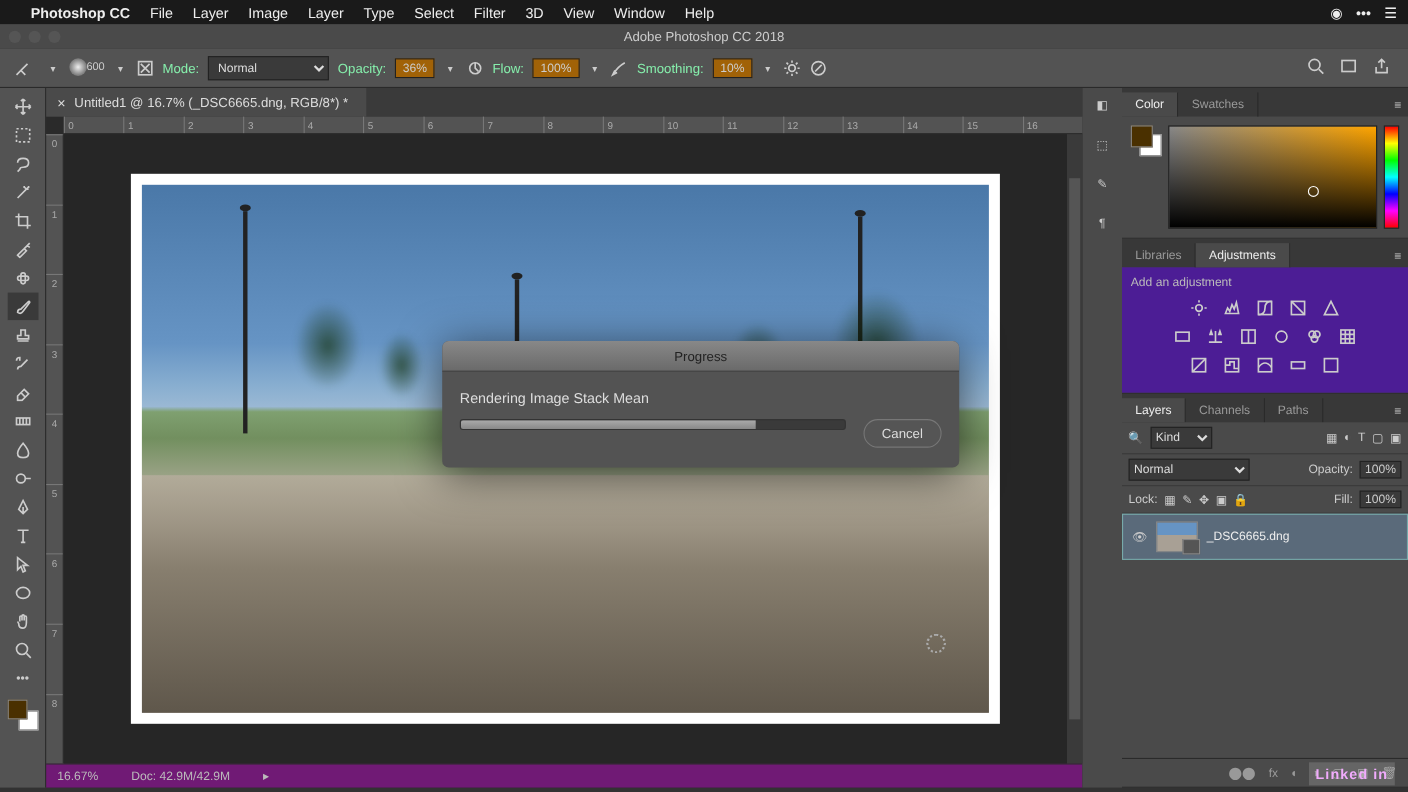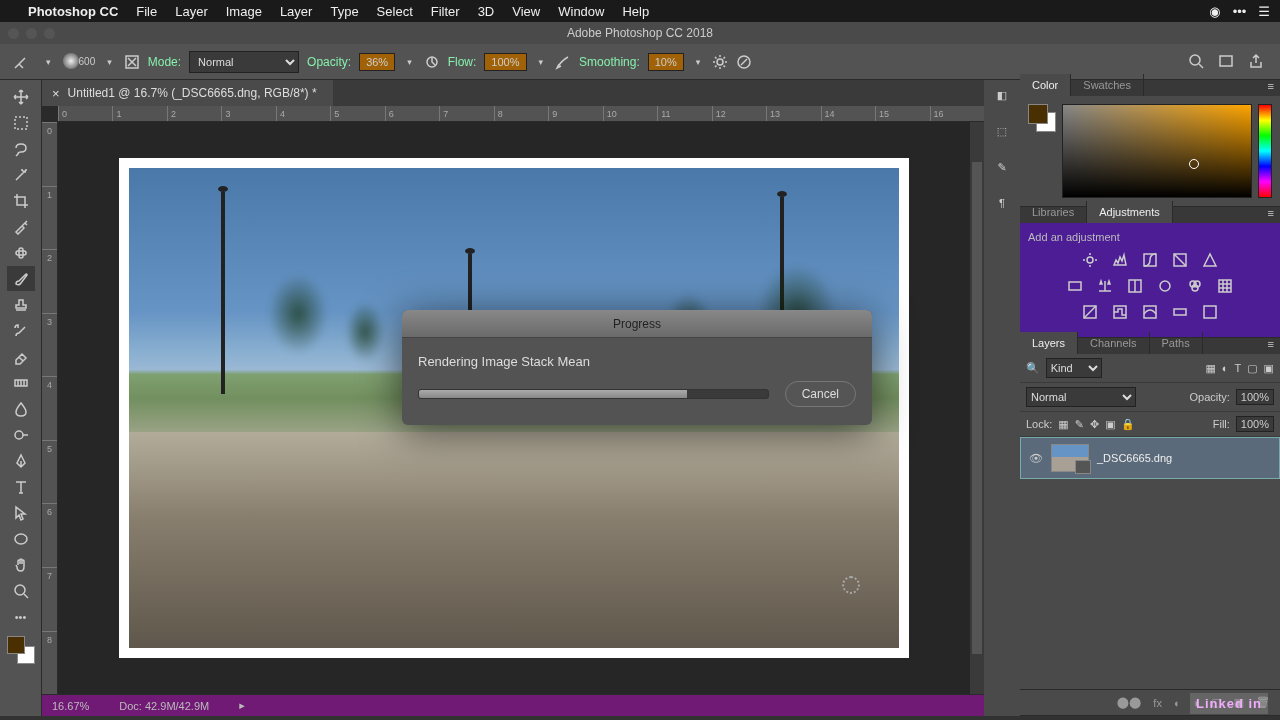--- a/index.html
+++ b/index.html
@@ -52,30 +52,30 @@
 .tree{position:absolute;width:60px;height:80px;background:radial-gradient(ellipse at center,rgba(20,50,15,0.7),transparent 70%);filter:blur(3px)}
 .spinner{position:absolute;right:110px;bottom:100px;width:18px;height:18px;border-radius:50%;border:2px dotted #aaa}
 .scrollbar-v{width:14px;background:#3a3a3a;display:flex;flex-direction:column}
 .scrollbar-v .thumb{flex:1;background:#555;margin:40px 2px}
 .statusbar{height:22px;background:#701a75;border-top:1px solid #2a2a2a;display:flex;align-items:center;padding:0 10px;gap:30px;font-size:11px;color:#bbb}
 
 .dialog{position:absolute;left:402px;top:310px;width:470px;background:#535353;border-radius:6px;box-shadow:0 6px 40px rgba(0,0,0,0.6);overflow:hidden}
 .dialog .dlg-title{height:28px;background:linear-gradient(#888,#6a6a6a);display:flex;align-items:center;justify-content:center;color:#222;font-size:12px;border-bottom:1px solid #444}
 .dialog .dlg-body{padding:16px 16px 18px}
 .dialog .dlg-msg{color:#ddd;font-size:13px;margin-bottom:12px}
-.dialog .dlg-row{display:flex;align-items:center;gap:16px}
+.dialog .dlg-row{display:flex;gap:16px}
 .dialog .prog{flex:1;height:10px;border:1px solid #333;border-radius:3px;background:#3a3a3a;overflow:hidden}
 .dialog .prog .fill{height:100%;width:77%;background:linear-gradient(#aaa,#888)}
 .dialog .btn{padding:5px 16px;background:#555;border:1px solid #777;border-radius:14px;color:#ddd;font-size:12px}
 
 .panels{width:260px;background:#424242;display:flex;flex-direction:column}
 .vstrip{width:36px;background:#4a4a4a;display:flex;flex-direction:column;align-items:center;padding-top:6px;gap:18px}
 .vstrip span{height:18px;display:flex;align-items:center}
 .panel{border-bottom:1px solid #2a2a2a}
-.panel .tabs{height:16px;background:#383838;display:flex;align-items:end}
+.panel .tabs{height:26px;background:#383838;display:flex;align-items:end}
 .panel .tabs .ptab{padding:5px 12px;font-size:11px;color:#999;border-right:1px solid #2a2a2a}
 .panel .tabs .ptab.act{background:#4a4a4a;color:#eee}
 .panel .tabs .menuic{margin-left:auto;padding:4px 6px;font-size:11px}
 .color-body{display:flex;height:110px;padding:8px;gap:6px;background:#4a4a4a}
 .color-body .sw{width:28px;height:28px;position:relative}
 .color-body .sw .fg{position:absolute;width:20px;height:20px;background:#4a3000;border:1px solid #888}
 .color-body .sw .bg{position:absolute;width:20px;height:20px;background:#fff;border:1px solid #888;bottom:0;right:0}
 .color-body .field{flex:1;background:linear-gradient(to bottom,transparent,#000),linear-gradient(to right,#888,#ffa500);position:relative;border:1px solid #222}
 .color-body .field .ring{position:absolute;width:10px;height:10px;border:1px solid #fff;border-radius:50%;right:52px;bottom:28px}
 .color-body .hue{width:14px;background:linear-gradient(to bottom,#f00,#ff0,#0f0,#0ff,#00f,#f0f,#f00);border:1px solid #222}

